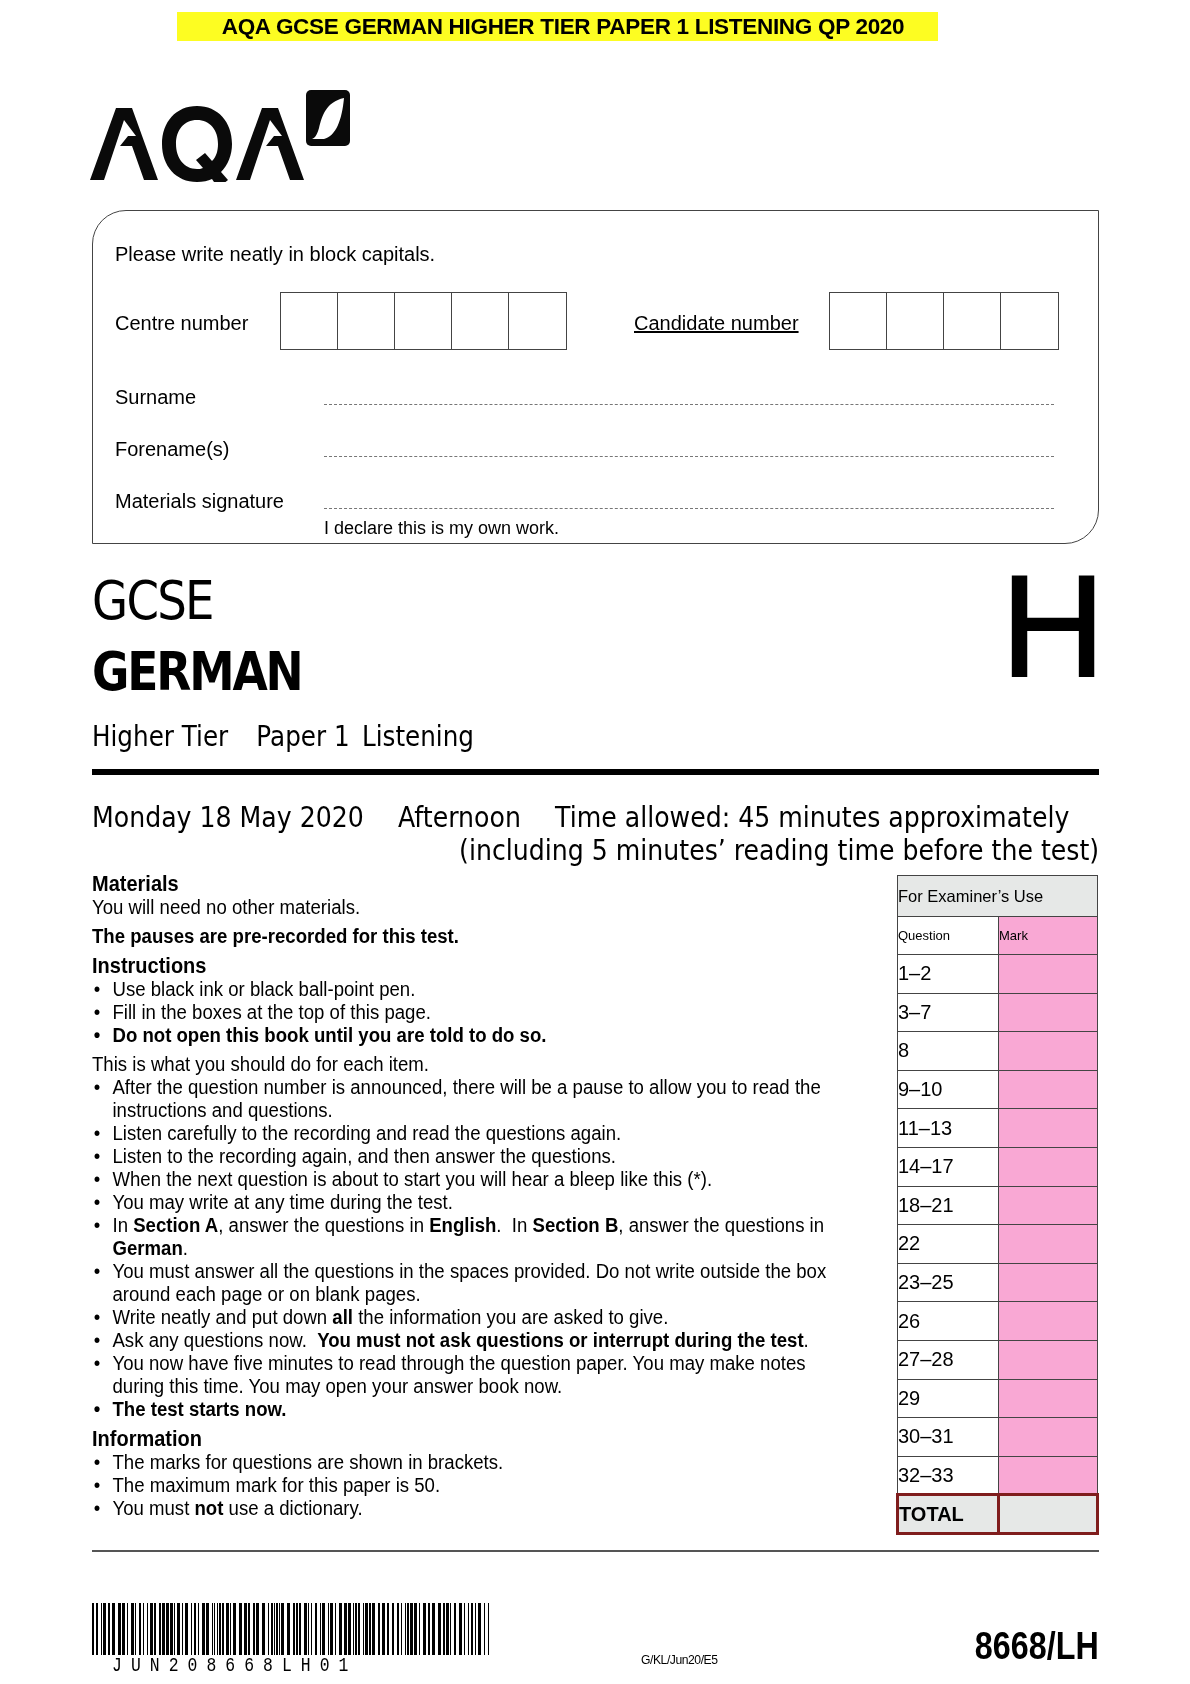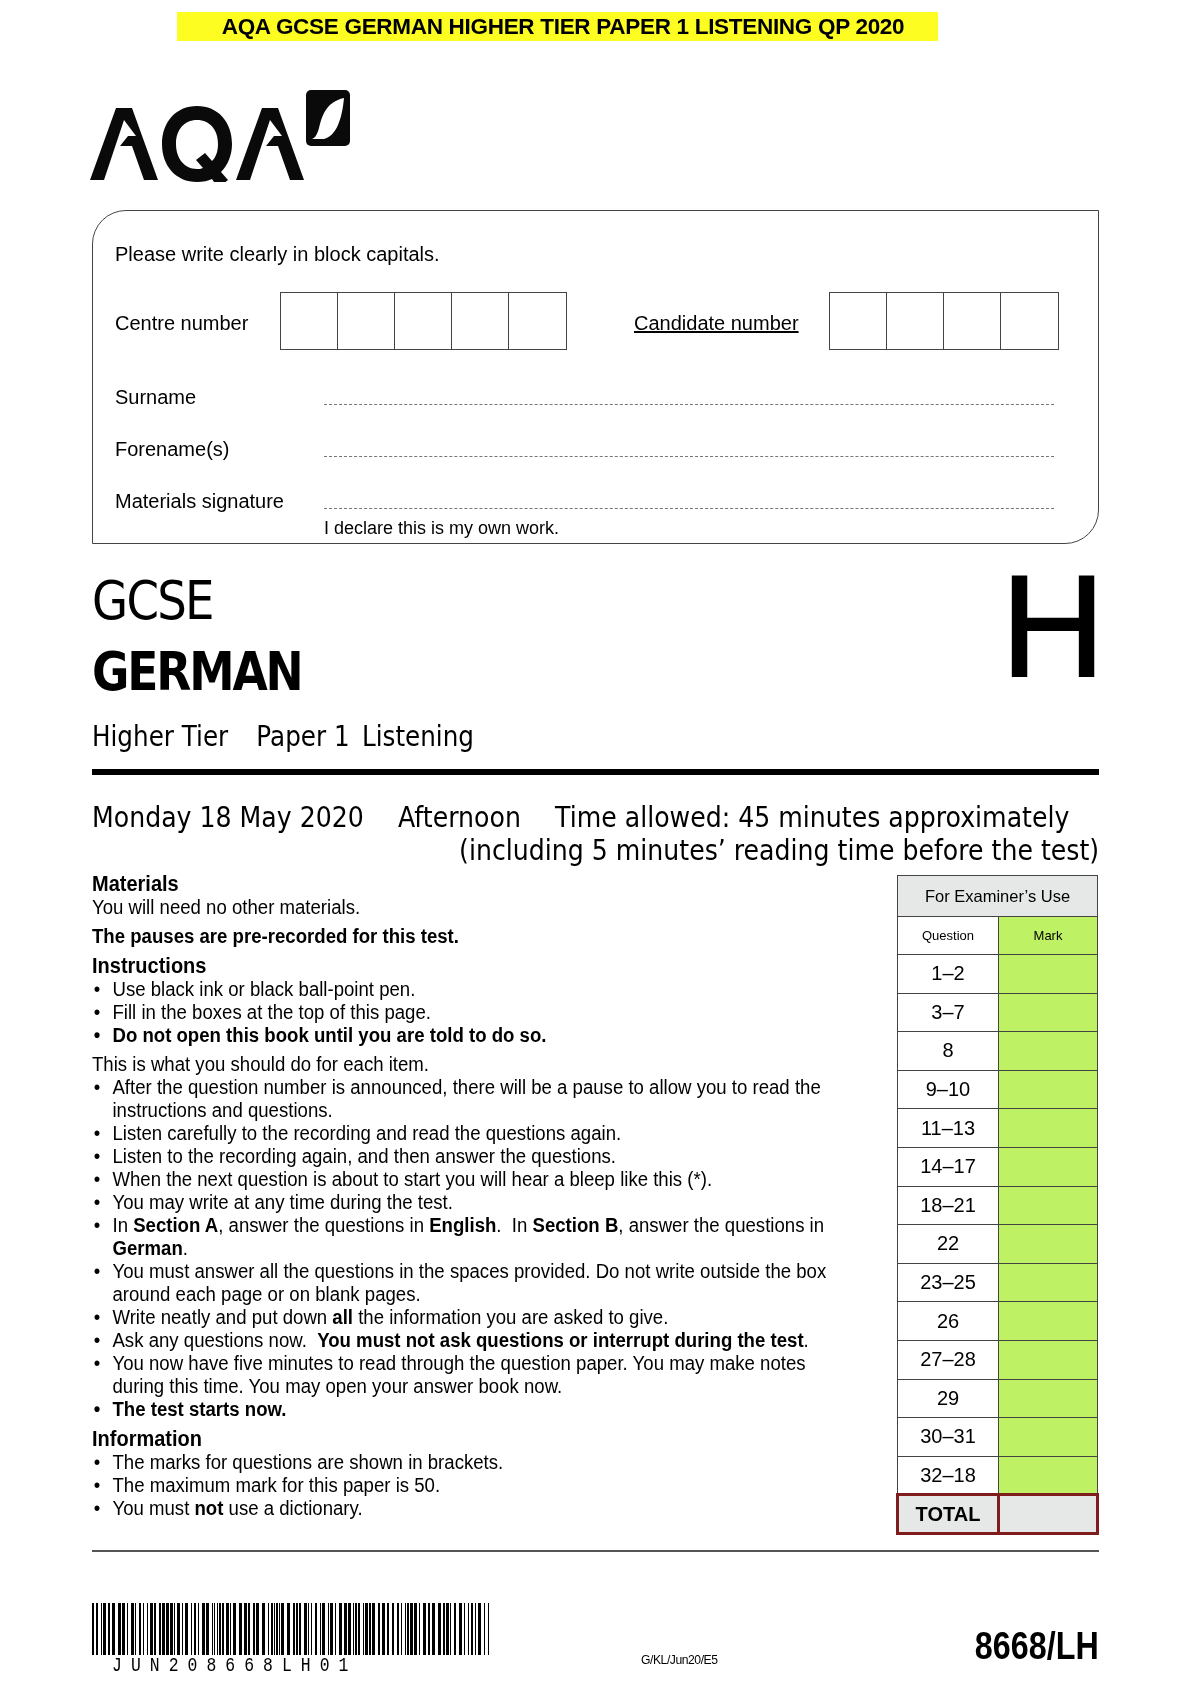--- a/index.html
+++ b/index.html
@@ -52,26 +52,26 @@
   .instr h3 { font-size: 21.5px; font-weight: bold; line-height: 24px; }
   .instr p { margin: 0; }
   .instr .gap { margin-top: 6px; }
   .instr ul { list-style: none; }
   .instr li { position: relative; padding-left: 22px; }
   .instr li::before { content: "\2022"; position: absolute; left: 2px; top: 0; font-size: 20px; }
   .instr b { font-weight: bold; }
 
   
   .exam-table { left: 896px; top: 875px; width: 203px; border-collapse: collapse; font-family: "Liberation Sans", sans-serif; }
-  .exam-table td, .exam-table th { border: 1.6px solid #444; text-align: center; font-weight: normal; }
+  .exam-table td, .exam-table th { border: 1.6px solid #444; font-weight: normal; }
   .exam-table .hdr { height: 41px; background: #e6e8e7; font-size: 16.5px; }
   .exam-table .colh td { height: 38px; font-size: 13px; }
   .exam-table .row td { height: 38.6px; font-size: 20px; }
   .exam-table .q { width: 101px; background: #fff; }
-  .exam-table .m { background: #bef264; }
+  .exam-table .m { background: #f9a8d4; }
   .exam-table .total td { height: 39px; border: 3px solid #7f1d1d; font-size: 20px; font-weight: bold; background: #e6e8e7; }
 
   .footer-rule { left: 92px; top: 1550px; width: 1007px; height: 2px; background: #555; }
   .barcode { left: 92px; top: 1603px; width: 403px; height: 52px; }
   .barcode-text { left: 112px; top: 1654px; font-family: "Liberation Mono", monospace; font-size: 21px; letter-spacing: 11.6px; line-height: 24px; transform: scaleX(0.78); transform-origin: left; white-space: nowrap; }
   .ref { left: 641px; top: 1652px; font-size: 13.5px; letter-spacing: -0.5px; transform: scaleX(0.9); transform-origin: left; white-space: nowrap; }
   .spec { right: 91px; top: 1624px; font-family: "Liberation Sans", sans-serif; font-weight: bold; font-size: 38px; line-height: 44px; transform: scaleX(0.85); transform-origin: right; white-space: nowrap; }
 </style>
 </head>
 <body>
@@ -87,21 +87,21 @@
 
     <path d="M146 92 L172 20 L188 20 L214 92 L200 92 L188 58 L176 58 L184 48 L192 48 L180 32 L160 92 Z"></path>
   </g>
   <g>
     <rect x="216" y="2" width="44" height="56" rx="5" fill="#0a0a0a"></rect>
     <path d="M254 10 C236 14 232 28 229 40 C227 47 225 50 222 51 L234 51 C246 48 252 32 254 10 Z" fill="#ffffff"></path>
   </g>
 </svg>
 
 <div class="abs cand-box"></div>
-<div class="abs lbl" style="left:115px; top:242px;">Please write clearly in block capitals.</div>
+<div class="abs lbl" style="left:115px; top:242px;">Please write neatly in block capitals.</div>
 
 <div class="abs lbl" style="left:115px; top:311px;">Centre number</div>
 <div class="abs box-row" style="left:280px; top:292px; width:287px;">
   <div class="cell"></div>
   <div class="cell"></div>
   <div class="cell"></div>
   <div class="cell"></div>
   <div class="cell"></div>
 </div>
 
@@ -227,21 +227,21 @@
       </tr>
       <tr class="row">
         <td class="q">29</td>
         <td class="m"></td>
       </tr>
       <tr class="row">
         <td class="q">30–31</td>
         <td class="m"></td>
       </tr>
       <tr class="row">
-        <td class="q">32–18</td>
+        <td class="q">32–33</td>
         <td class="m"></td>
       </tr>
     </tbody>
   <tbody>
       <tr class="total">
     <td>TOTAL</td>
     <td></td>
   </tr>
 </tbody>
   </table>

